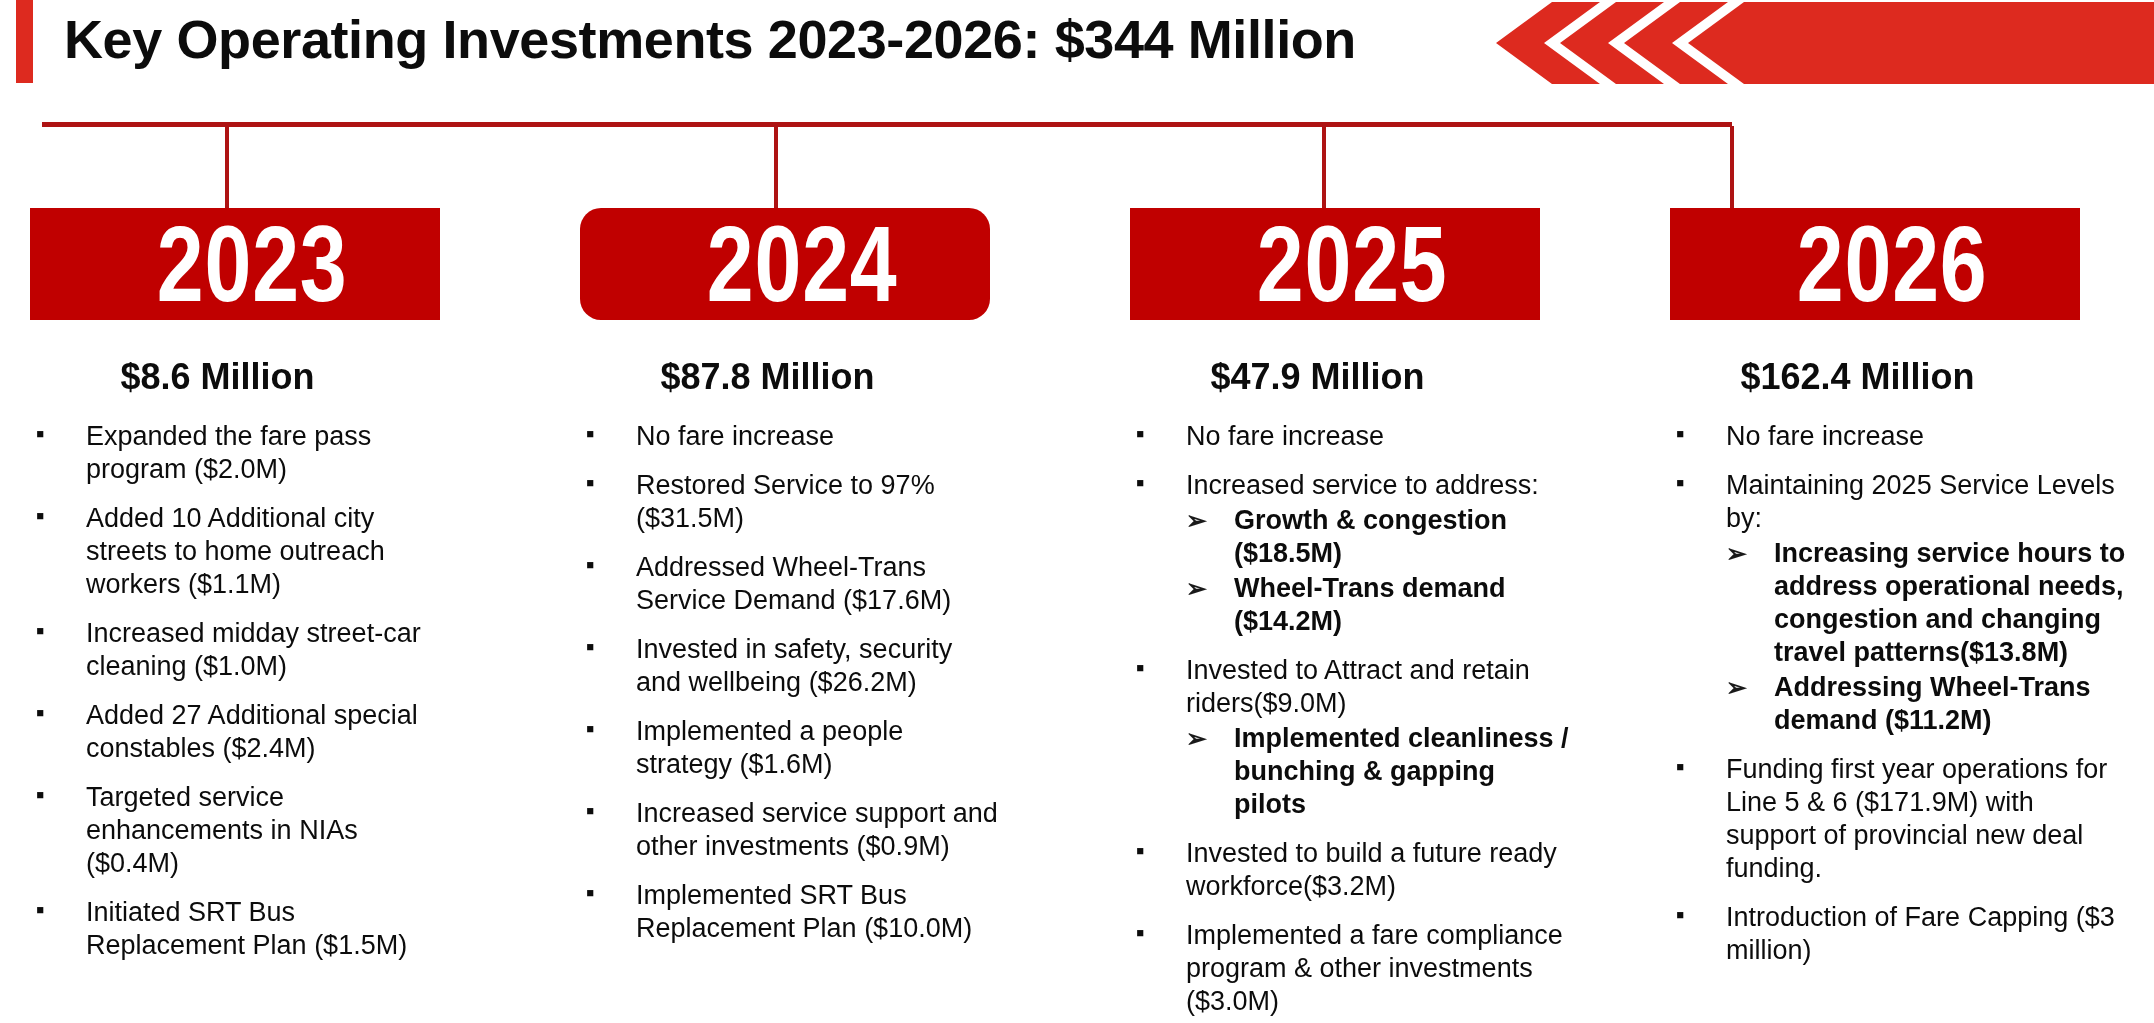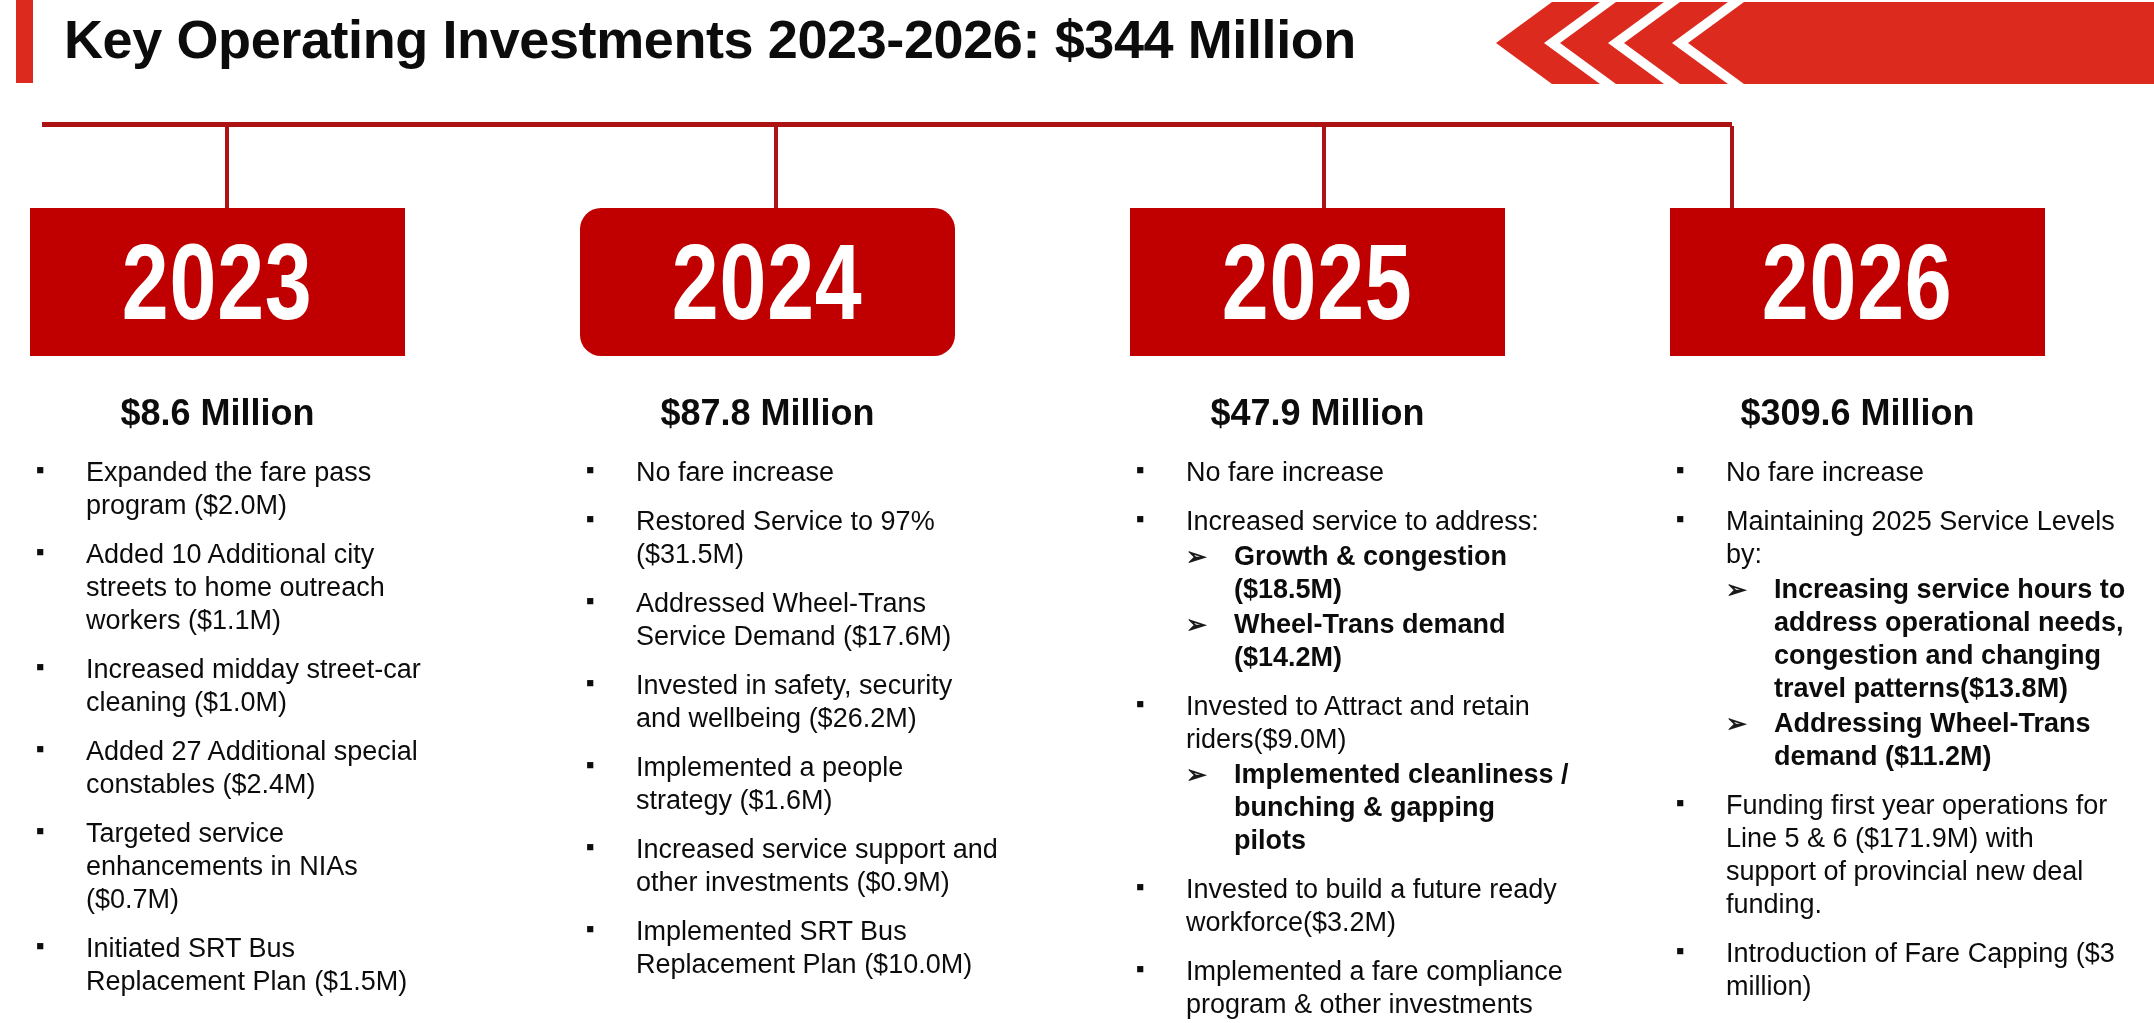--- a/index.html
+++ b/index.html
@@ -23,22 +23,22 @@
   .chev-wrap svg{display:block;}
 
   
   .timeline-line{position:absolute;left:42px;top:122px;width:1690px;height:5px;background:#AE1313;}
   .drop{position:absolute;width:4px;background:#AE1313;top:126px;height:82px;}
 
   
   .col{position:absolute;top:208px;}
   .year-box{
     background:#C00000;color:#ffffff;
-    height:148px;
-    display:flex;align-items:center;justify-content:center;
+    height:112px;
+    display:flex;align-items:center;justify-content:center;padding-left:35px;
   }
   .year-text{
     font-size:108px;font-weight:bold;line-height:108px;
     transform:scaleX(0.78);transform-origin:center;
     letter-spacing:1px;
   }
   .amount{
     margin-top:36px;
     text-align:center;
     font-size:36px;font-weight:bold;color:#0c0c0c;
@@ -100,21 +100,21 @@
 <div class="col" style="left:30px;width:420px;">
   <div class="year-box" style="width:375px;">
     <span class="year-text">2023</span>
   </div>
   <div class="amount" style="width:375px;">$8.6 Million</div>
   <ul class="bullets">
     <li><span>Expanded the fare pass program  ($2.0M)</span></li>
     <li><span>Added 10 Additional city streets to home outreach workers ($1.1M)</span></li>
     <li><span>Increased midday street-car cleaning ($1.0M)</span></li>
     <li><span>Added 27 Additional special constables ($2.4M)</span></li>
-    <li><span>Targeted service enhancements in NIAs ($0.7M)</span></li>
+    <li><span>Targeted service enhancements in NIAs ($0.4M)</span></li>
     <li><span>Initiated SRT Bus Replacement Plan ($1.5M)</span></li>
   </ul>
 </div>
 
 <div class="col" style="left:580px;width:420px;">
   <div class="year-box" style="width:375px;border-radius:21px;">
     <span class="year-text">2024</span>
   </div>
   <div class="amount" style="width:375px;">$87.8 Million</div>
   <ul class="bullets">
@@ -150,21 +150,21 @@
     </li>
     <li><span>Invested to build a future ready workforce($3.2M)</span></li>
     <li><span>Implemented a fare compliance program &amp; other investments ($3.0M)</span></li>
   </ul>
 </div>
 
 <div class="col" style="left:1670px;width:460px;">
   <div class="year-box" style="width:375px;">
     <span class="year-text">2026</span>
   </div>
-  <div class="amount" style="width:375px;">$309.6 Million</div>
+  <div class="amount" style="width:375px;">$162.4 Million</div>
   <ul class="bullets">
     <li><span>No fare increase</span></li>
     <li class="no-gap">
       <span>Maintaining 2025 Service Levels by:</span>
       <ul class="subs">
         <li><span>Increasing service hours to address operational needs, congestion and changing travel patterns($13.8M)</span></li>
         <li><span>Addressing Wheel-Trans demand ($11.2M)</span></li>
       </ul>
     </li>
     <li><span>Funding first year operations for Line 5 &amp; 6 ($171.9M) with support of provincial new deal funding.</span></li>

